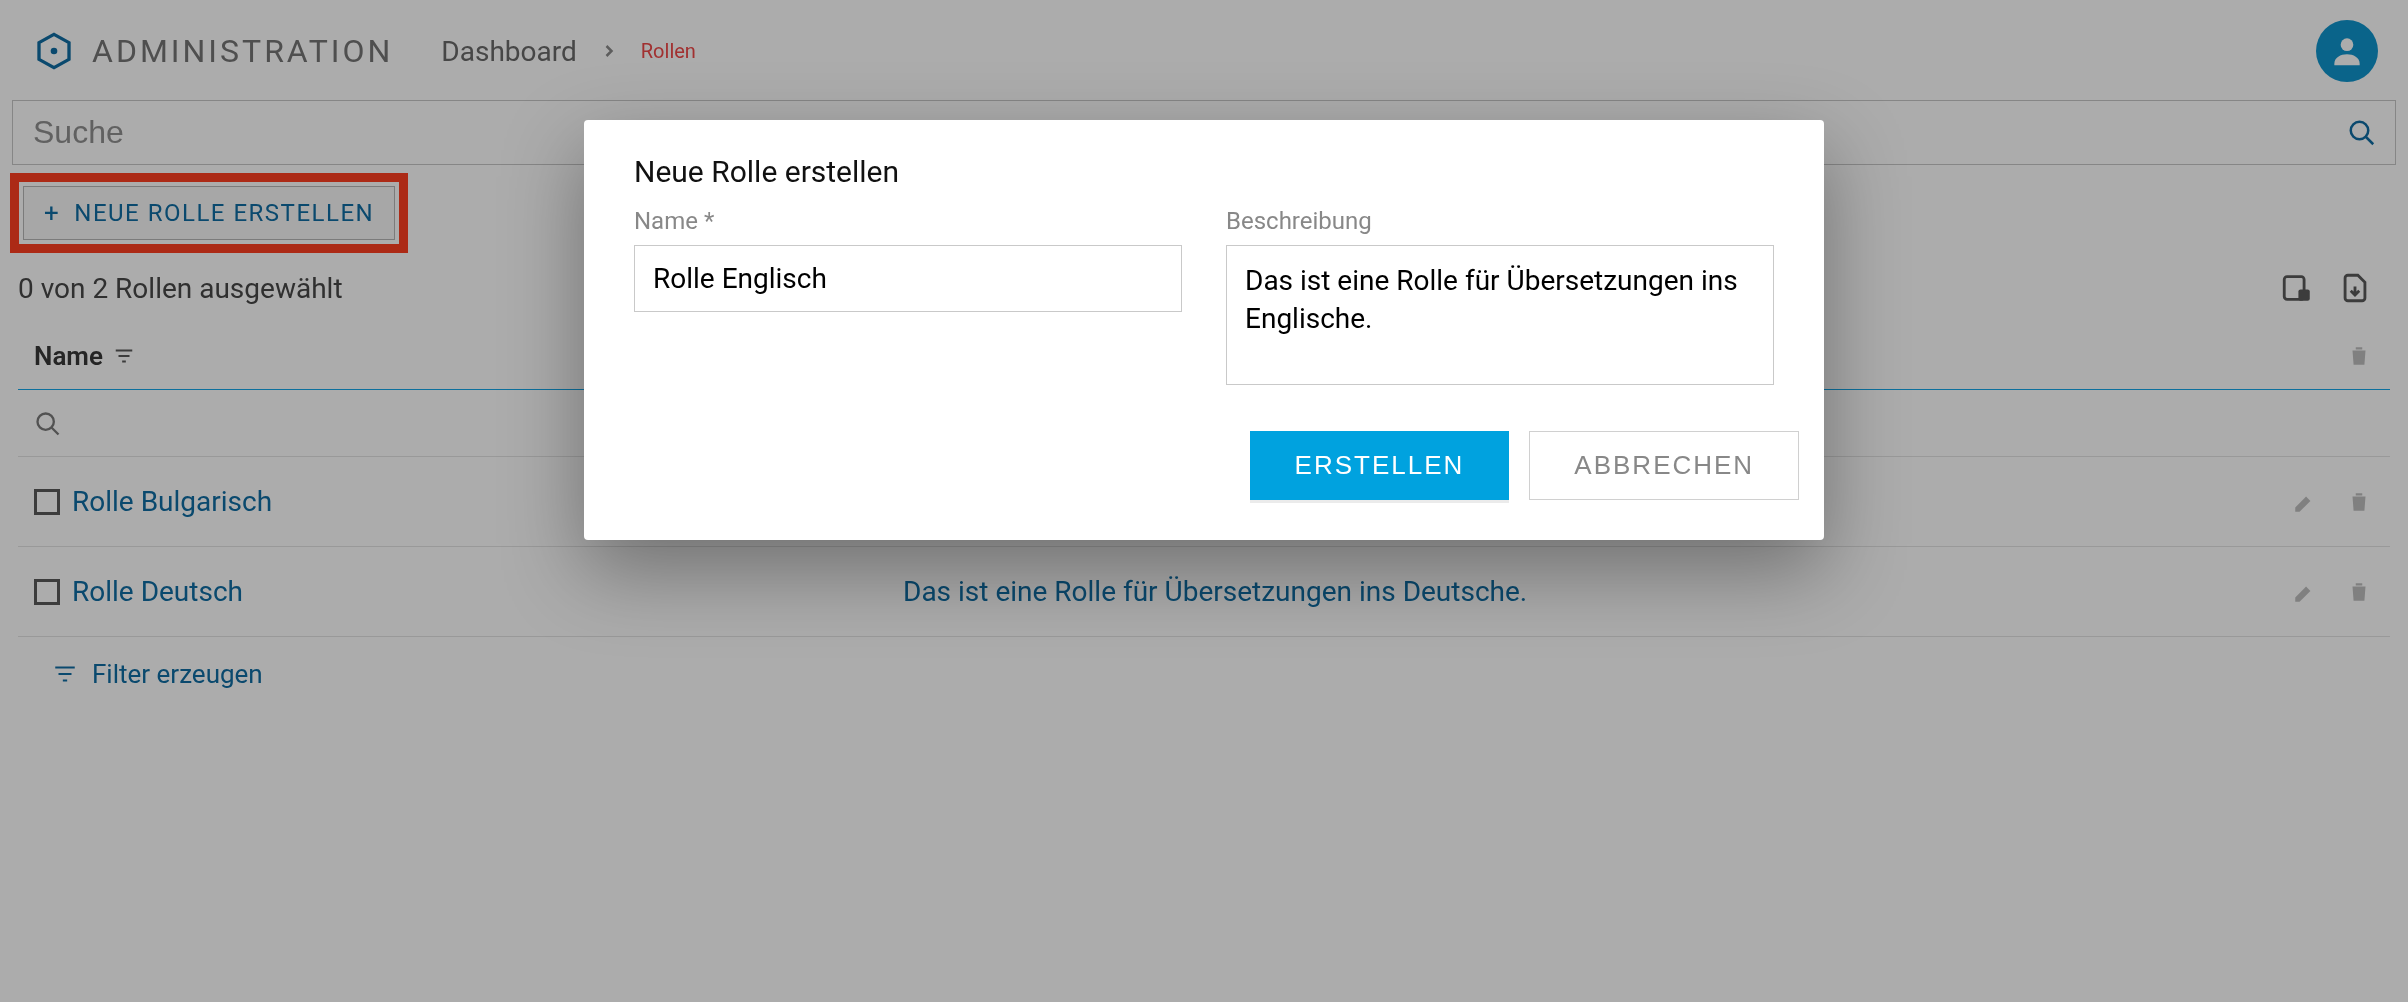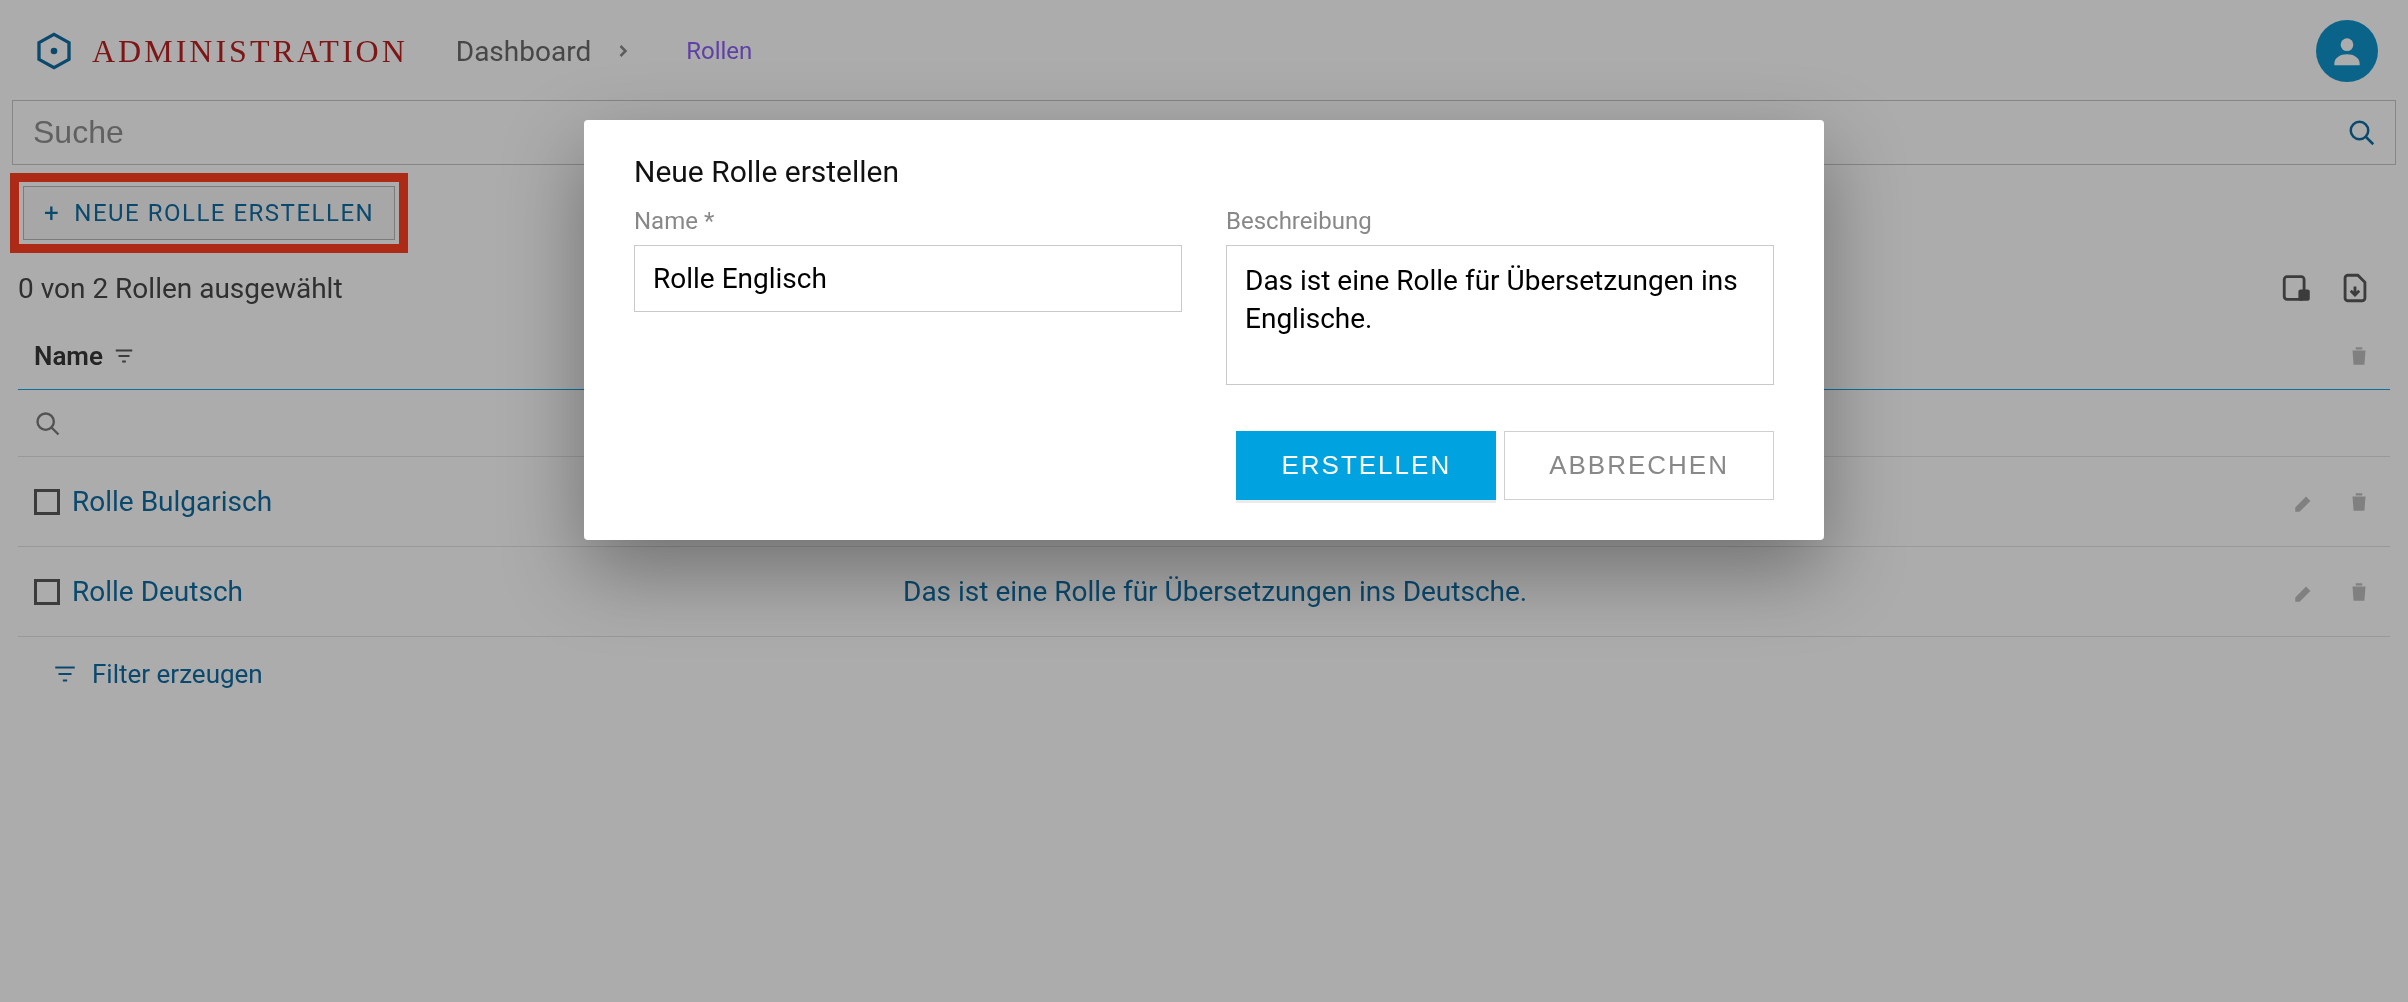--- a/index.html
+++ b/index.html
@@ -17,30 +17,29 @@
 
   
   .header {
     display: flex;
     align-items: center;
     padding: 20px 30px 18px 34px;
     gap: 18px;
   }
   .logo svg { width: 40px; height: 40px; }
   .app-title {
-    color: #b91c1c;
+    color: #737373;
     font-size: 32px;
     letter-spacing: 3px;
     font-weight: 400;
-    font-family: Liberation Serif, serif;
   }
   .breadcrumb { display: flex; align-items: center; gap: 22px; margin-left: 30px; }
   .bc-link { color: #666; font-size: 28px; cursor: pointer; text-align: center; }
   .bc-chev { color: #888; }
-  .bc-current { color: #8b5cf6; font-size: 24px; margin-left: 31px; }
+  .bc-current { color: #ef4444; font-size: 20px; }
   .header-spacer { flex: 1; }
   .avatar {
     width: 62px; height: 62px; border-radius: 50%;
     background: #0a92cc; display: flex; align-items: center; justify-content: center;
   }
   .avatar svg { width: 38px; height: 38px; fill: #fff; }
 
   
   .search-wrap { padding: 0 12px; }
   .search-bar {
@@ -154,21 +153,21 @@
     font-size: 28px; padding: 16px 18px; outline: none;
     font-family: inherit;
   }
   .fld-textarea {
     width: 100%; border: 1px solid #c9c9c9; background: #fff;
     font-size: 28px; padding: 16px 18px; outline: none;
     resize: none; height: 140px; line-height: 1.35;
     font-family: inherit;
   }
   .dlg-actions {
-    display: flex; gap: 8px; justify-content: flex-end;
+    display: flex; gap: 20px; justify-content: flex-start;
     margin-top: 40px; margin-left: 54%;
   }
   .btn {
     font-size: 26px; letter-spacing: 2px;
     padding: 18px 44px;
     border: 1px solid #d0d0d0;
     background: #fff; color: #888;
     cursor: pointer;
   }
   .btn-primary {

